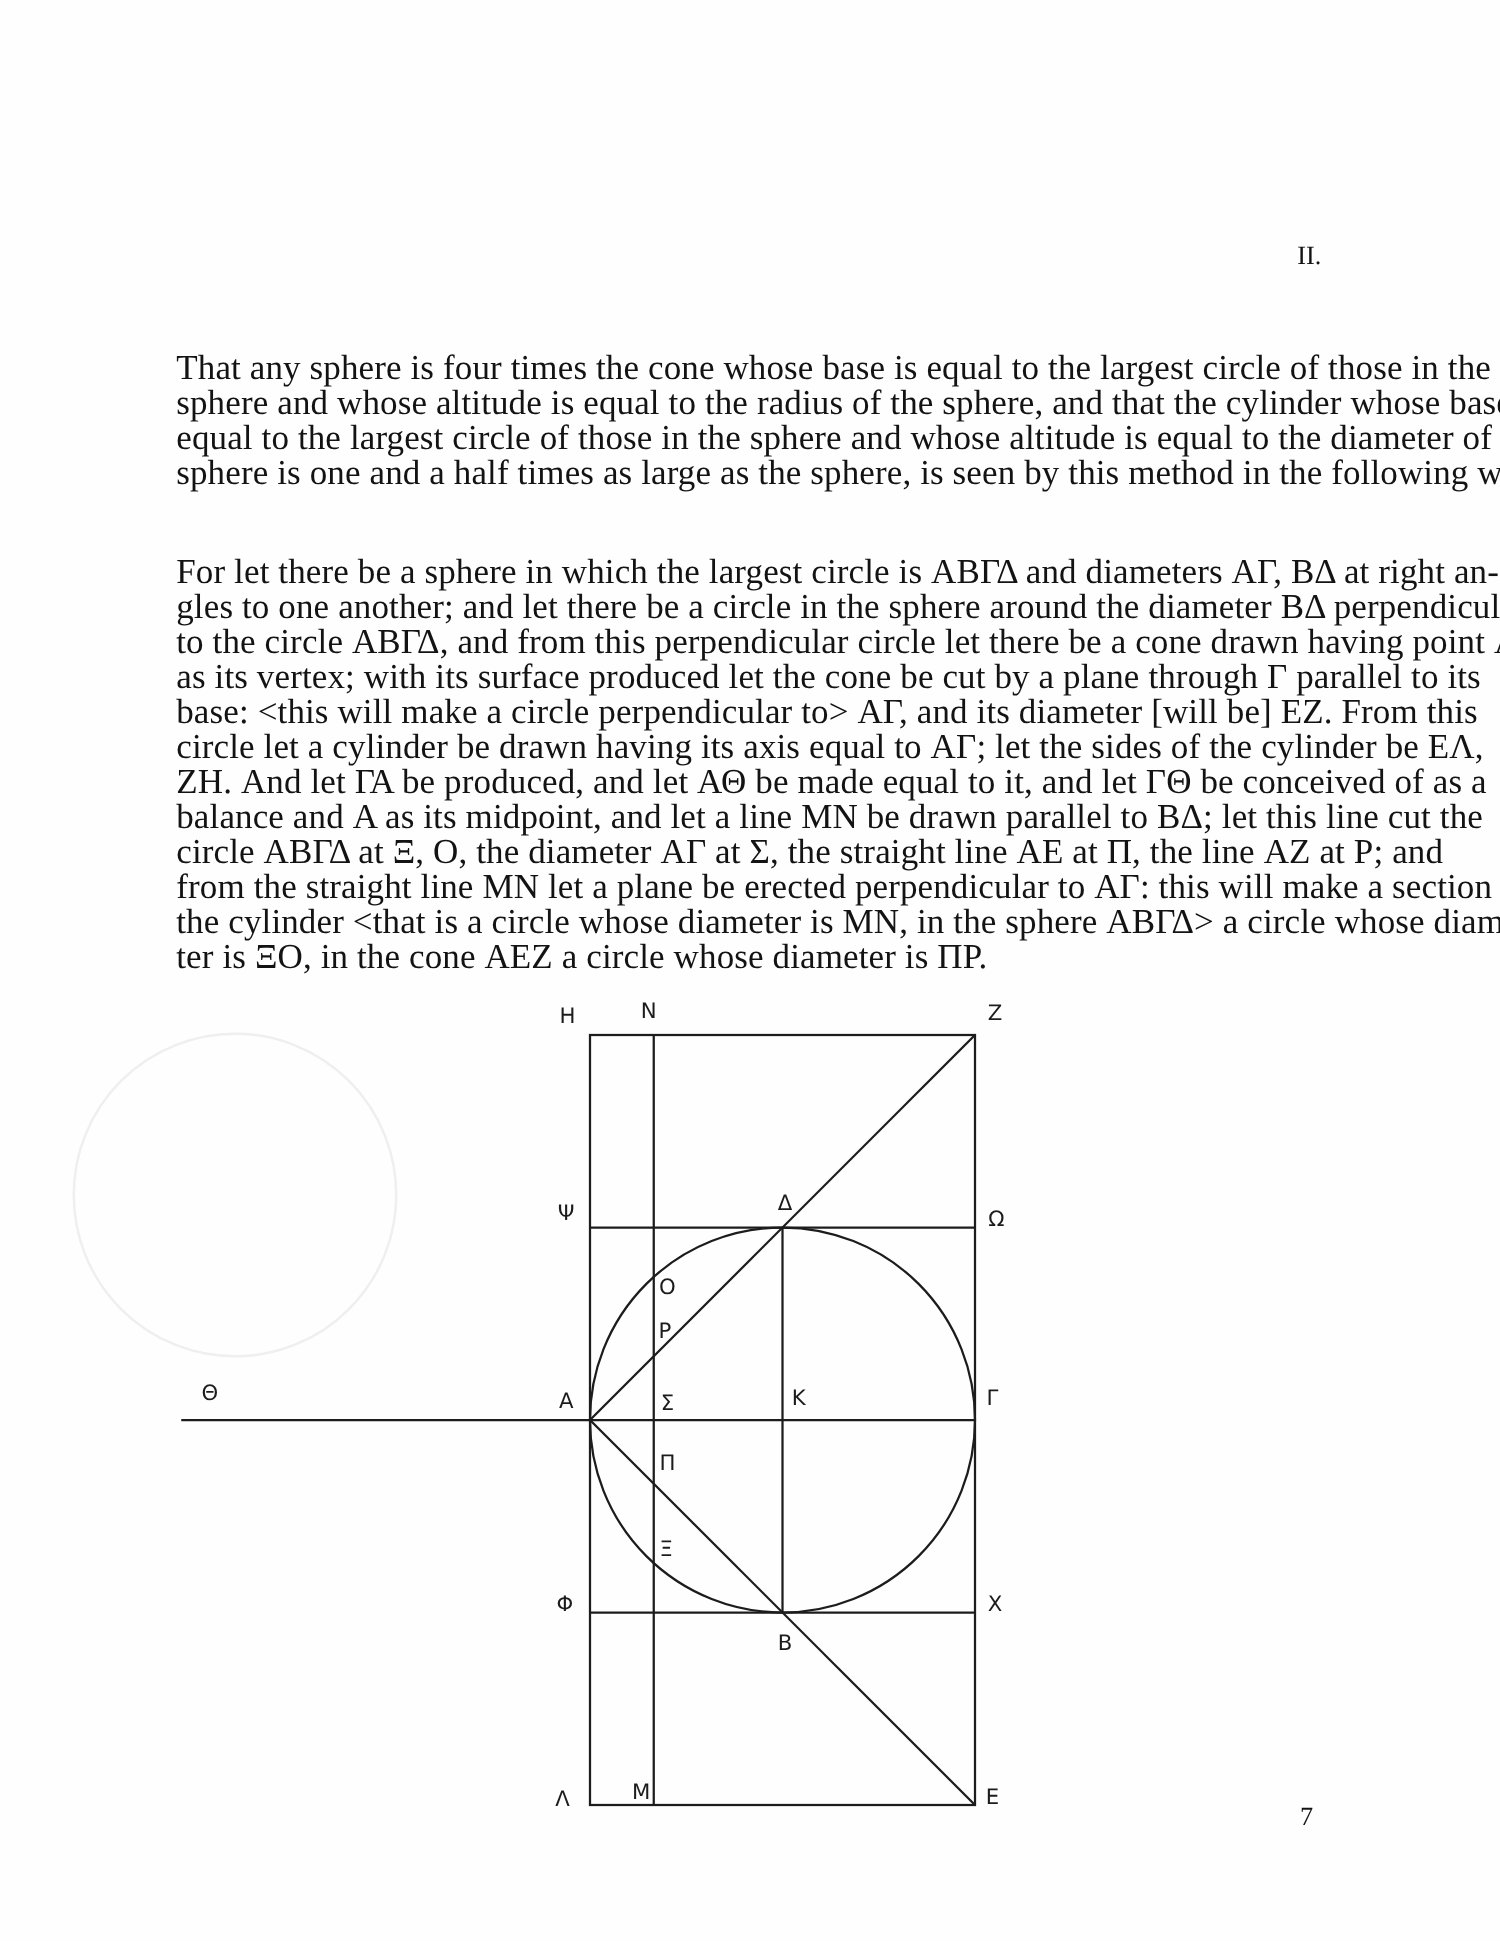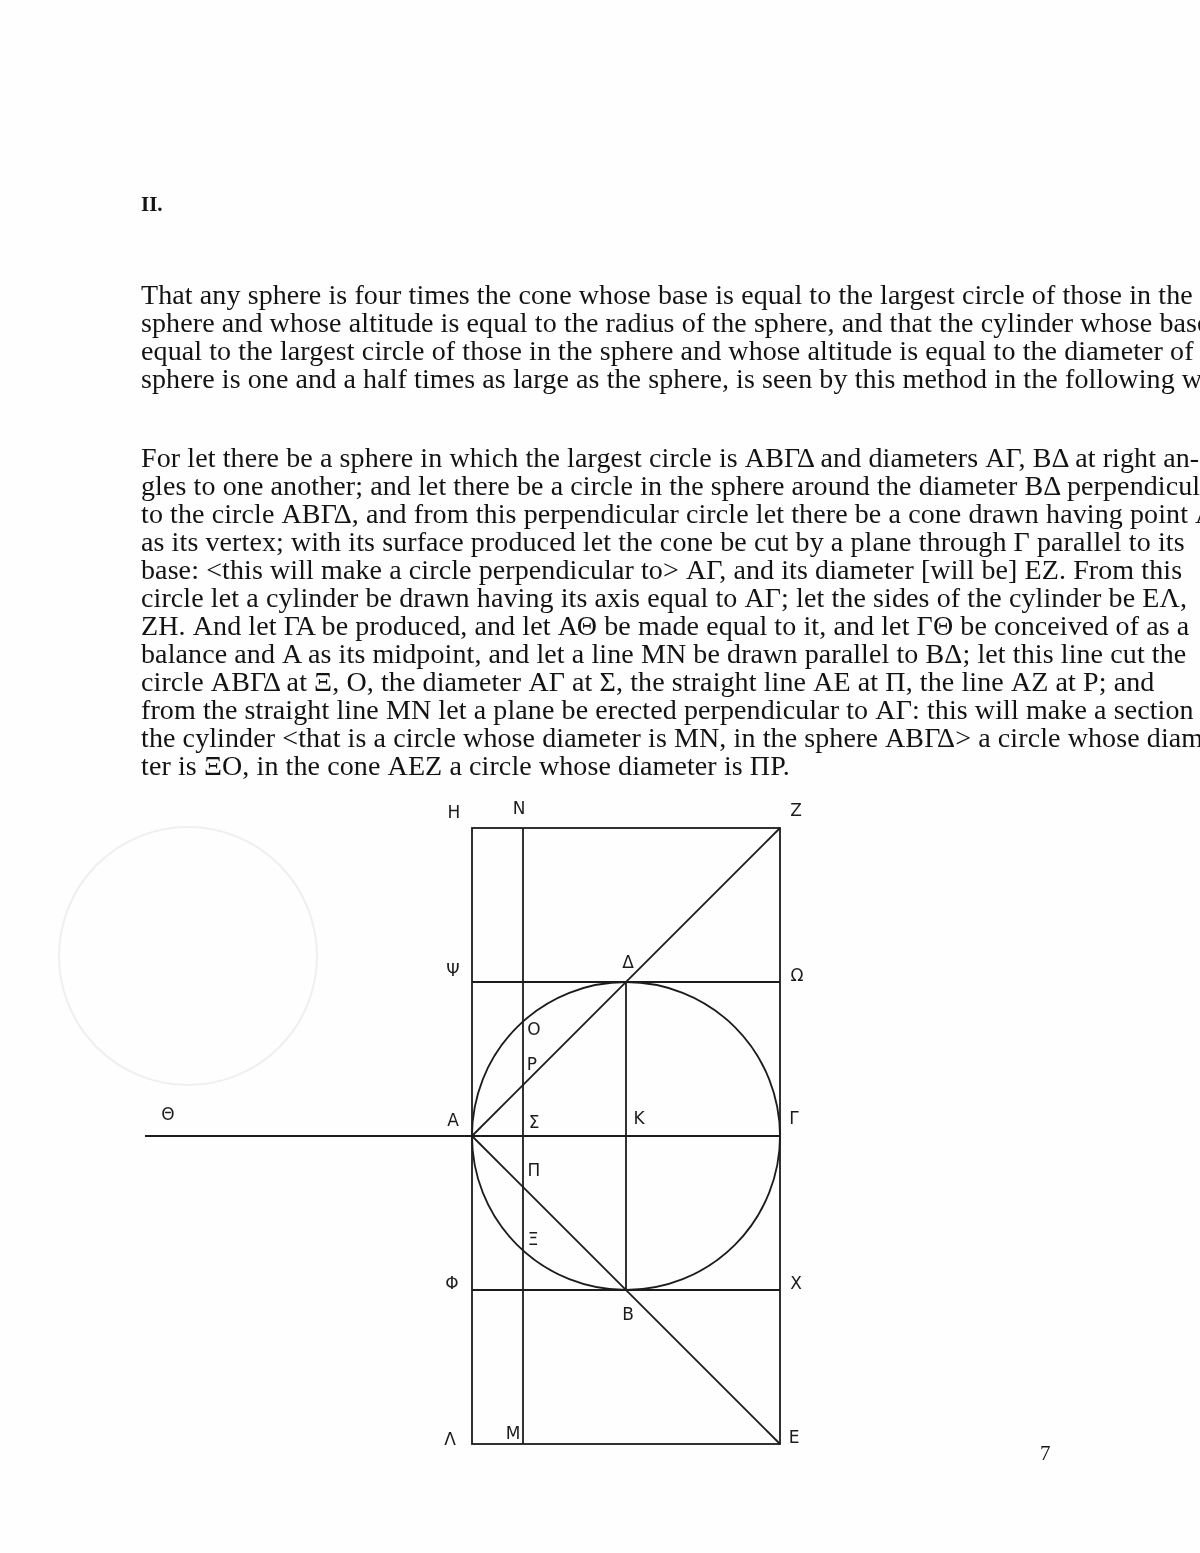--- a/index.html
+++ b/index.html
@@ -5,21 +5,21 @@
   html,body{margin:0;padding:0;}
   body{
     width:1200px;height:1553px;position:relative;
     background:#fefefe;
     font-family:"Liberation Serif","DejaVu Serif",serif;
     color:#131313;
     overflow:hidden;
   }
   .title{
     position:absolute;left:141px;top:192px;width:916px;
-    text-align:left;font-size:21px;white-space:pre;font-weight:bold;
+    text-align:right;font-size:21px;white-space:pre;
   }
   .para{
     position:absolute;left:141px;
     font-size:28px;line-height:28px;white-space:pre;
     letter-spacing:0.1px;
   }
   .p1{top:281px;}
   .p2{top:444px;}
   .pageno{
     position:absolute;left:1040px;top:1441px;

